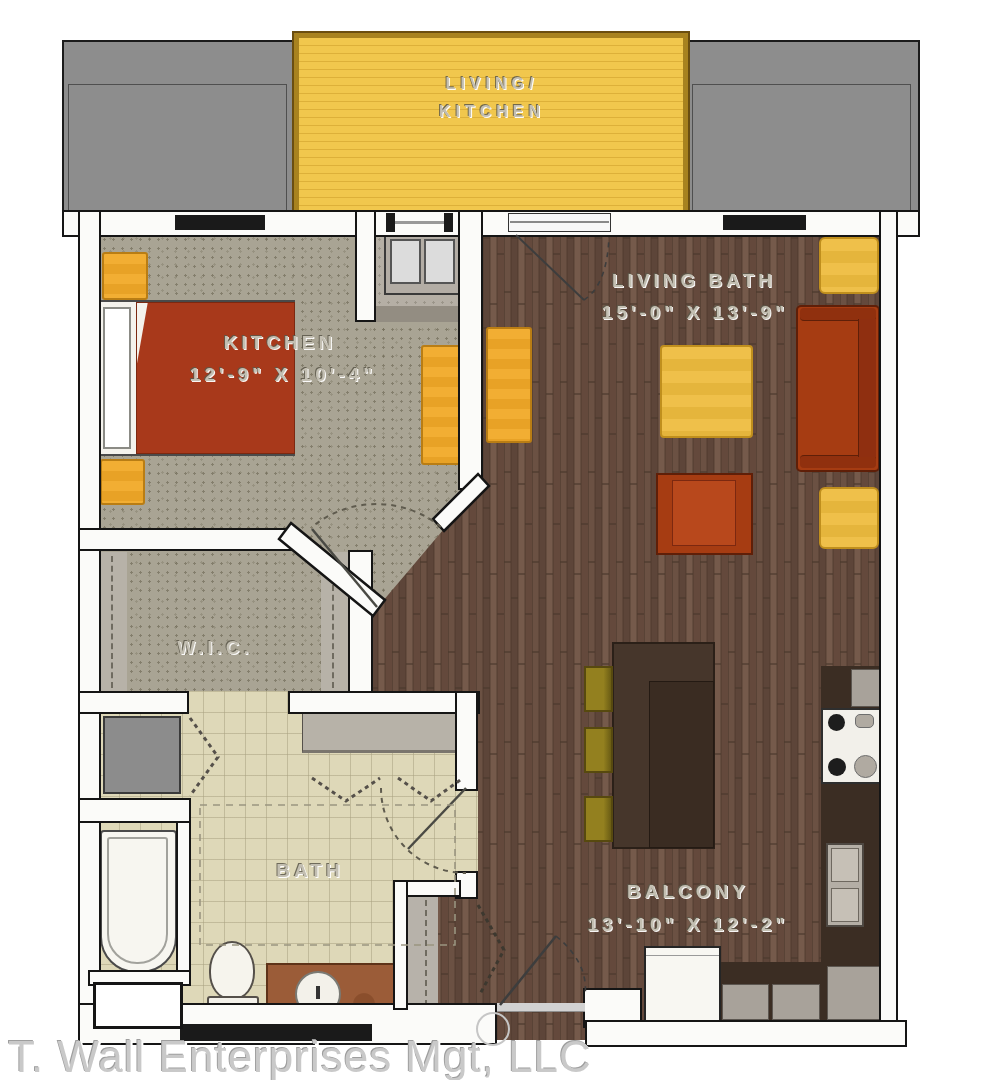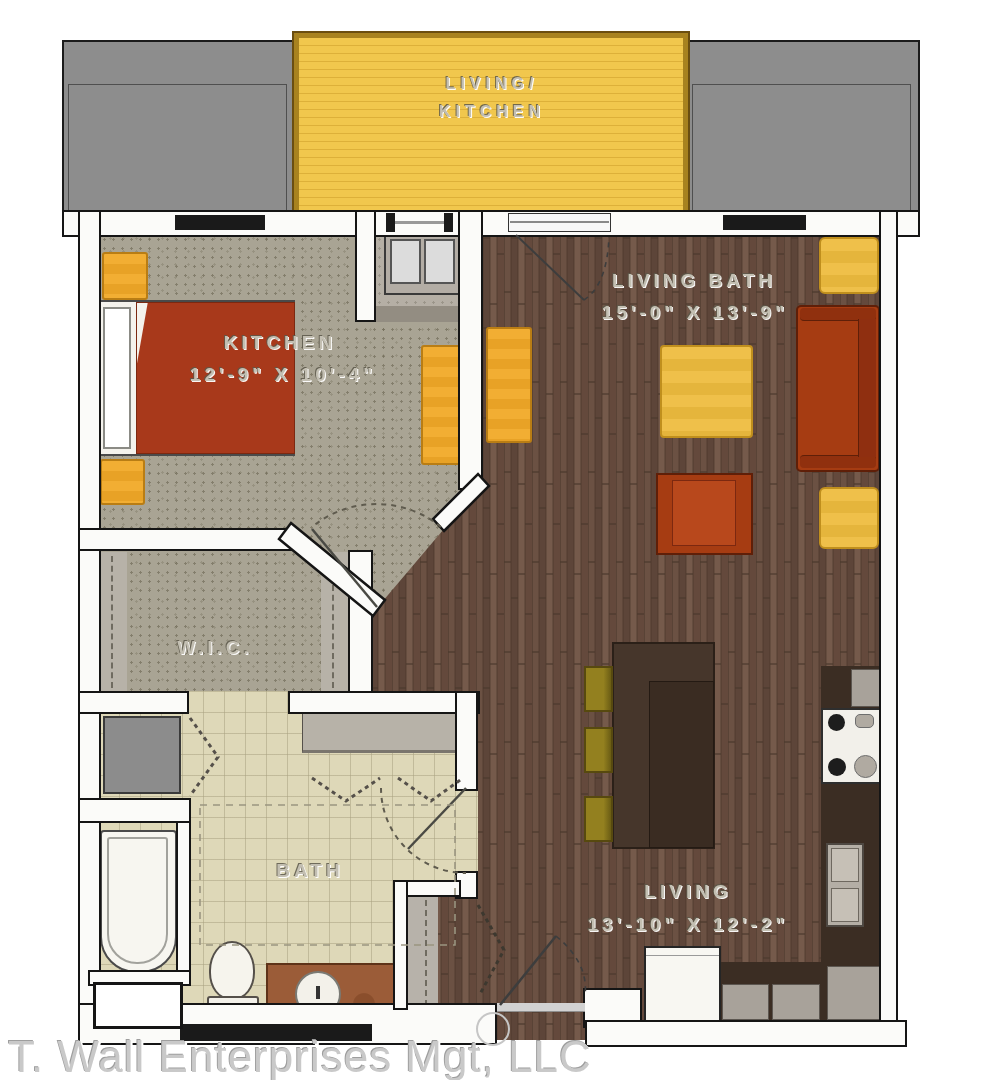--- a/index.html
+++ b/index.html
@@ -202,18 +202,18 @@
   </svg>
 
   <div class="abs lbl lbl-sm" style="left:492px;top:84px;">LIVING/</div>
   <div class="abs lbl lbl-sm" style="left:492px;top:112px;">KITCHEN</div>
   <div class="abs lbl" style="left:280px;top:343px;">KITCHEN</div>
   <div class="abs lbl" style="left:283px;top:375px;">12'-9" X 10'-4"</div>
   <div class="abs lbl" style="left:694px;top:281px;">LIVING BATH</div>
   <div class="abs lbl" style="left:695px;top:313px;">15'-0" X 13'-9"</div>
   <div class="abs lbl" style="left:215px;top:628px;margin-top:20px;">W.I.C.</div>
   <div class="abs lbl" style="left:310px;top:871px;">BATH</div>
-  <div class="abs lbl" style="left:688px;top:892px;">LIVING</div>
+  <div class="abs lbl" style="left:688px;top:892px;">BALCONY</div>
   <div class="abs lbl" style="left:688px;top:925px;">13'-10" X 12'-2"</div>
 
   <div class="abs watermark" style="left:8px;top:1032px;">T. Wall Enterprises Mgt, LLC</div>
 
 </div>
 
 </body></html>

